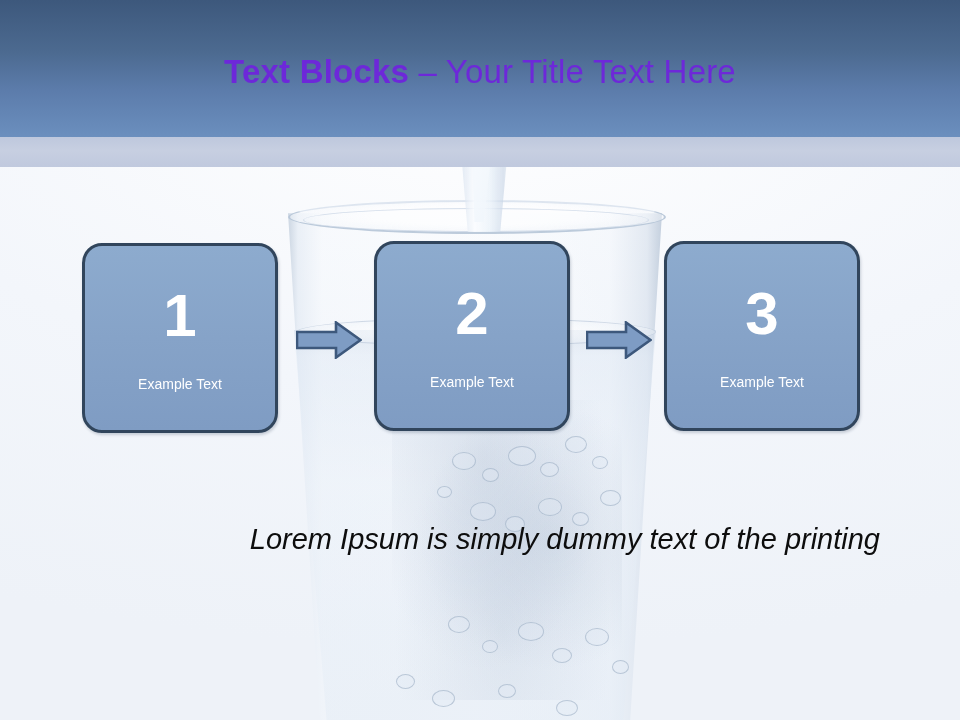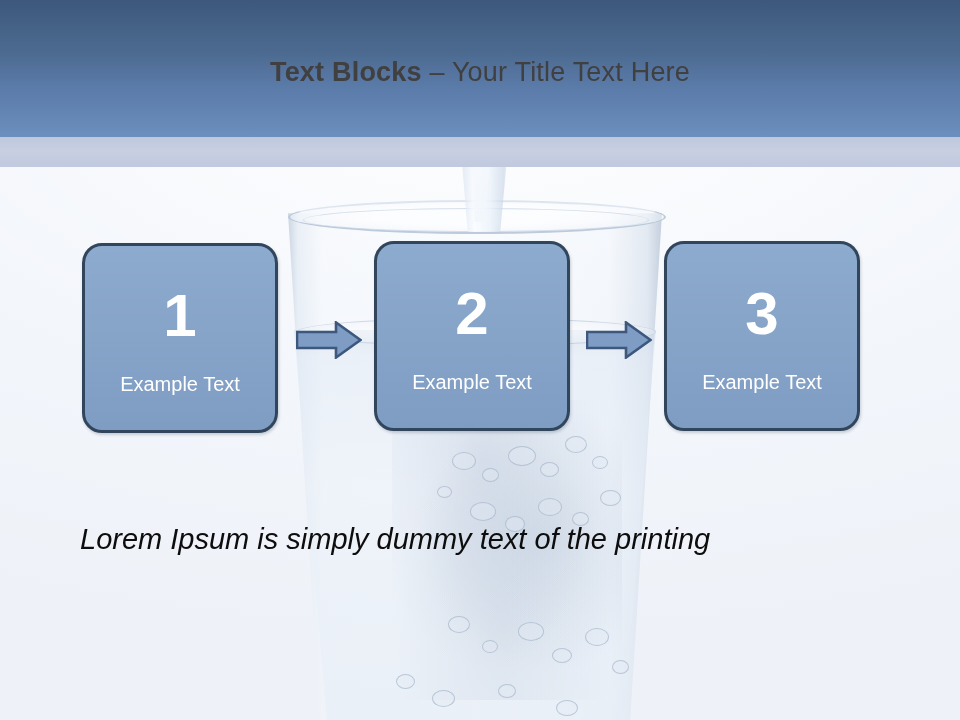--- a/index.html
+++ b/index.html
@@ -160,22 +160,22 @@
     position: absolute;
     left: 0; top: 137px;
     width: 960px; height: 30px;
     background: linear-gradient(180deg, #bec8dd 0%, #c7cfe1 45%, #c0c9de 100%);
   }
   .slide-title {
     position: absolute;
     left: 0; top: 52px;
     width: 960px;
     text-align: center;
-    color: #404040;
-    font-size: 27px;
+    color: #6d28d9;
+    font-size: 33px;
     line-height: 40px;
     letter-spacing: 0.2px;
     white-space: nowrap;
   }
   .slide-title .t-bold { font-weight: bold; }
   .slide-title .t-light { font-weight: normal; }
 
   
   .step-box {
     position: absolute;
@@ -197,41 +197,41 @@
 
   .step-num {
     color: #ffffff;
     font-size: 60px;
     font-weight: bold;
     line-height: 60px;
     margin-top: 6px;
   }
   .step-label {
     color: #ffffff;
-    font-size: 20px;
+    font-size: 14px;
     line-height: 24px;
     margin-top: 26px;
   }
 
   
   .arrow {
     position: absolute;
     width: 66px;
     height: 38px;
   }
   .arrow.a1 { left: 296px; top: 321px; }
   .arrow.a2 { left: 586px; top: 321px; }
 
   
   .caption {
     position: absolute;
     left: 80px;
     top: 518px;
     width: 800px;
-    text-align: left;
+    text-align: right;
     font-style: italic;
     font-size: 29px;
     line-height: 42px;
     color: #0d0d0d;
   }
 </style>
 </head>
 <body>
 
 <div id="slide">

